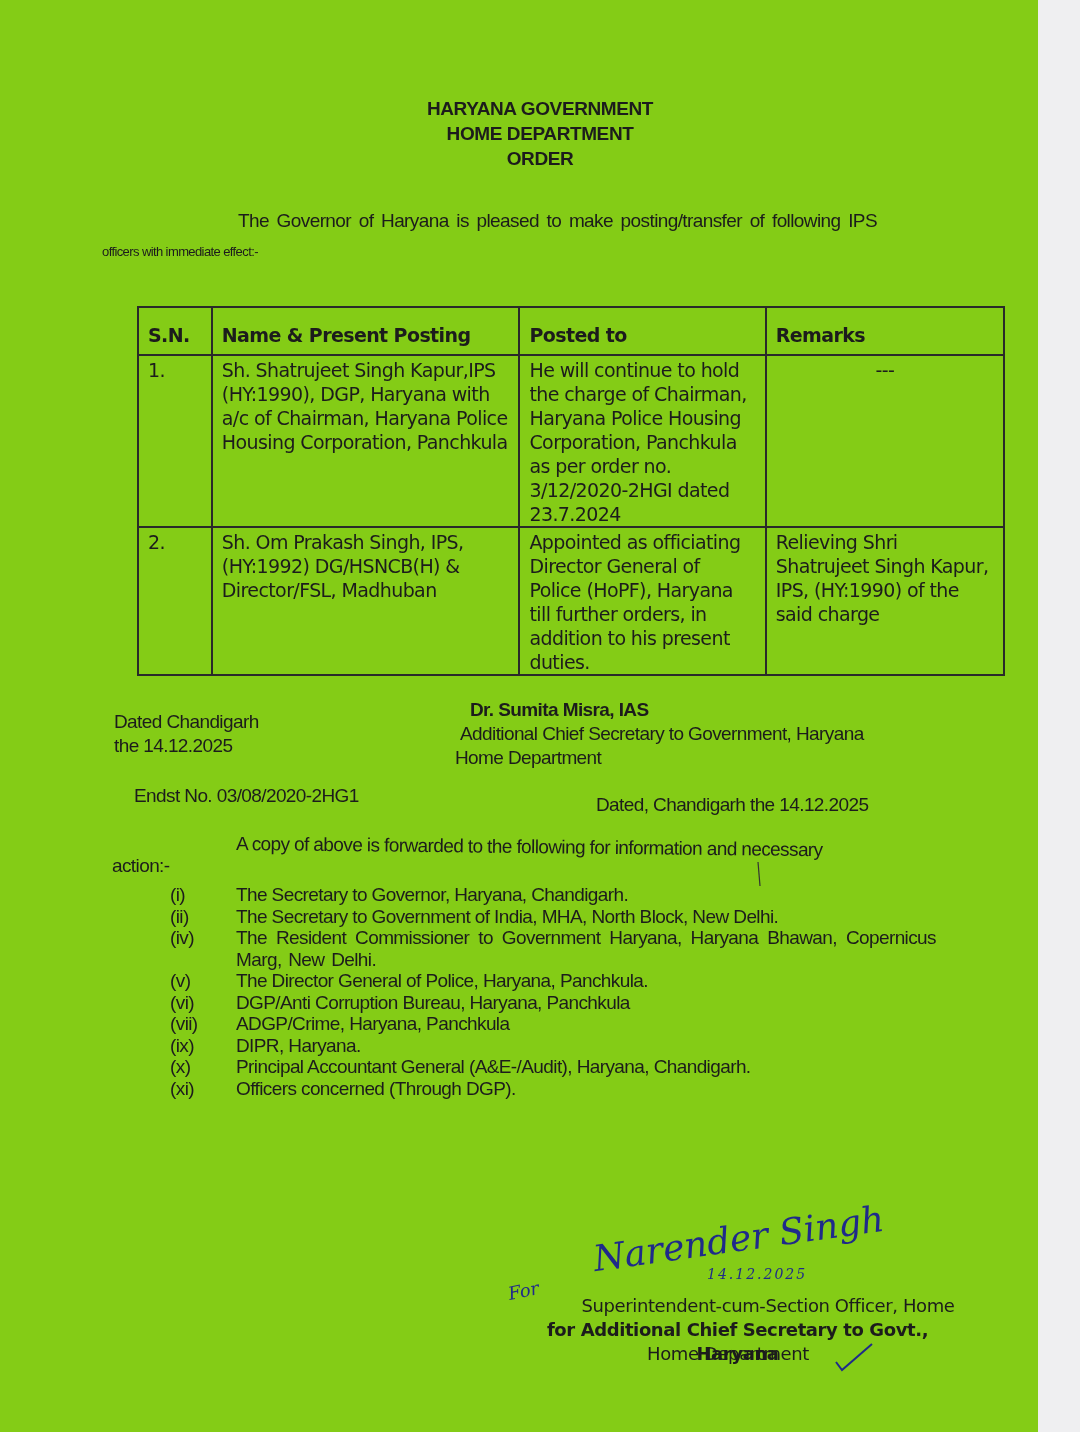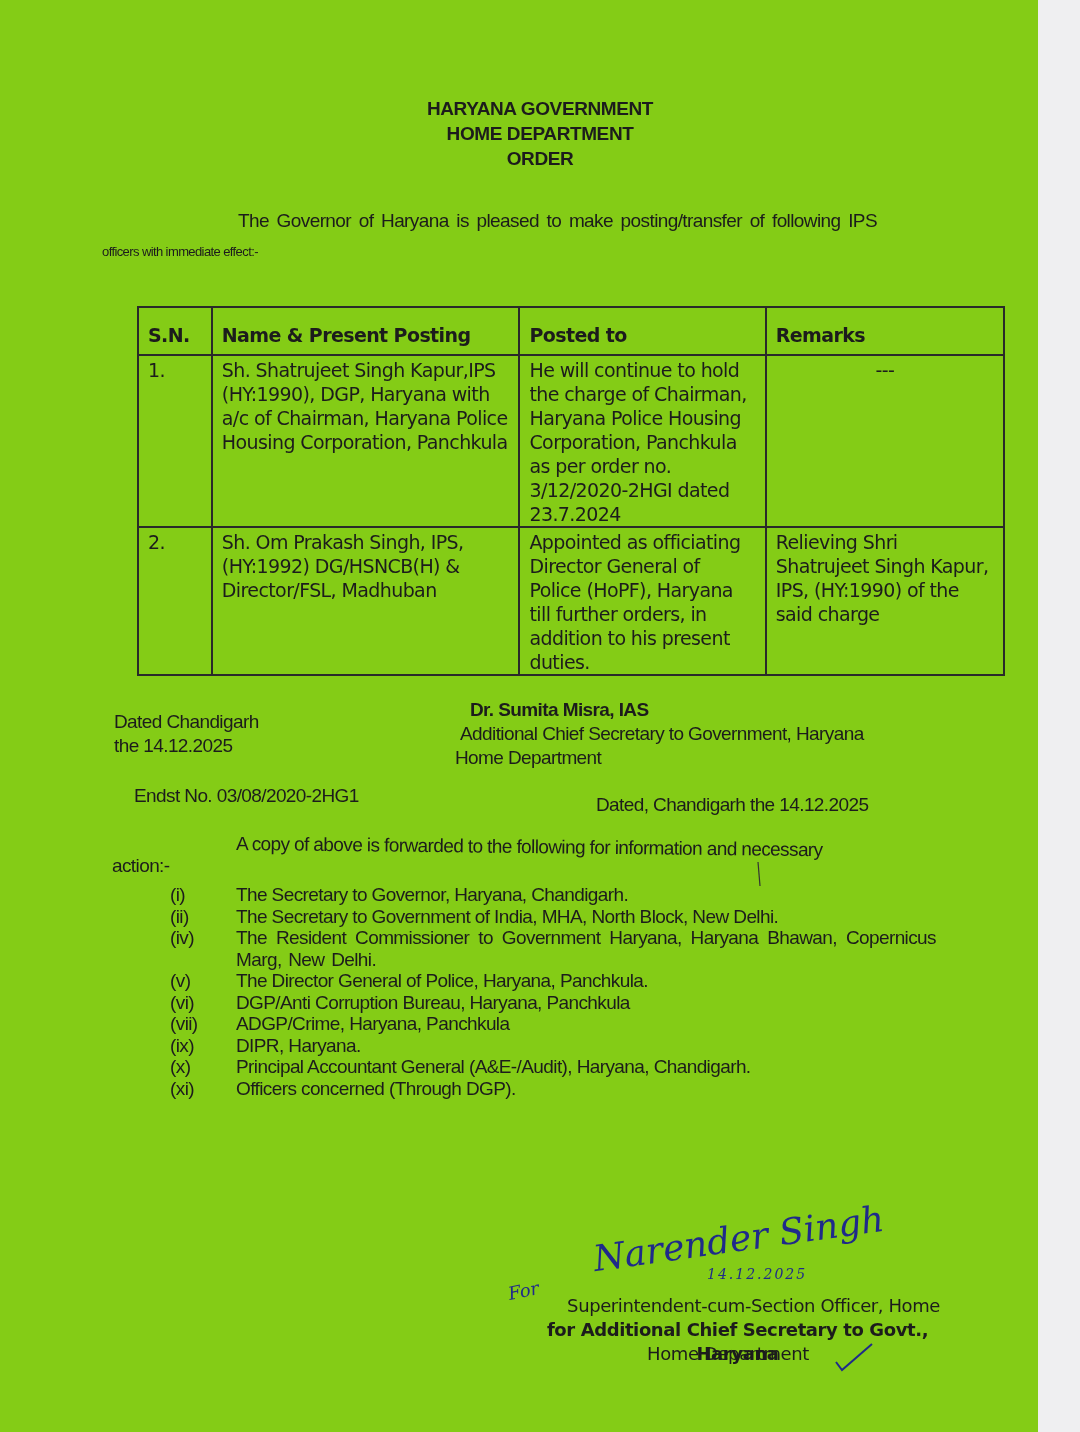--- a/index.html
+++ b/index.html
@@ -128,21 +128,21 @@
     <div class="row">
         <span class="num">(xi)</span>
         <span class="body">Officers concerned (Through DGP).</span>
       </div>
   </div>
 
   <div class="abs ink" style="left:592px; top:1218px; font-size:36px; transform:rotate(-8deg);">Narender Singh</div>
   <div class="abs ink" style="left:683px; top:1266px; font-size:14px; letter-spacing:2px;margin-left:24px;">14.12.2025</div>
   <div class="abs ink" style="left:508px; top:1280px; font-size:18px; transform:rotate(-12deg);">For</div>
 
-  <div class="abs final-block" style="top:1294px; left:540px; width:400px;text-align:right;">Superintendent-cum-Section Officer, Home</div>
+  <div class="abs final-block" style="top:1294px; left:568px; width:400px;">Superintendent-cum-Section Officer, Home</div>
   <div class="abs final-block" style="top:1318px; left:515px;font-weight:bold;">for Additional Chief Secretary to Govt., Haryana</div>
   <div class="abs final-block" style="top:1342px; left:528px; width:400px;">Home Department</div>
   <svg class="abs" style="left:832px; top:1340px;" width="44" height="34">
     <path d="M4 22 L10 30 L40 4" fill="none" stroke="#1f2a8a" stroke-width="2"></path>
   </svg>
 
   <svg class="abs" style="left:756px; top:860px;" width="6" height="28">
     <line x1="2" y1="2" x2="4" y2="26" stroke="#333" stroke-width="1.2"></line>
   </svg>
 </div>

